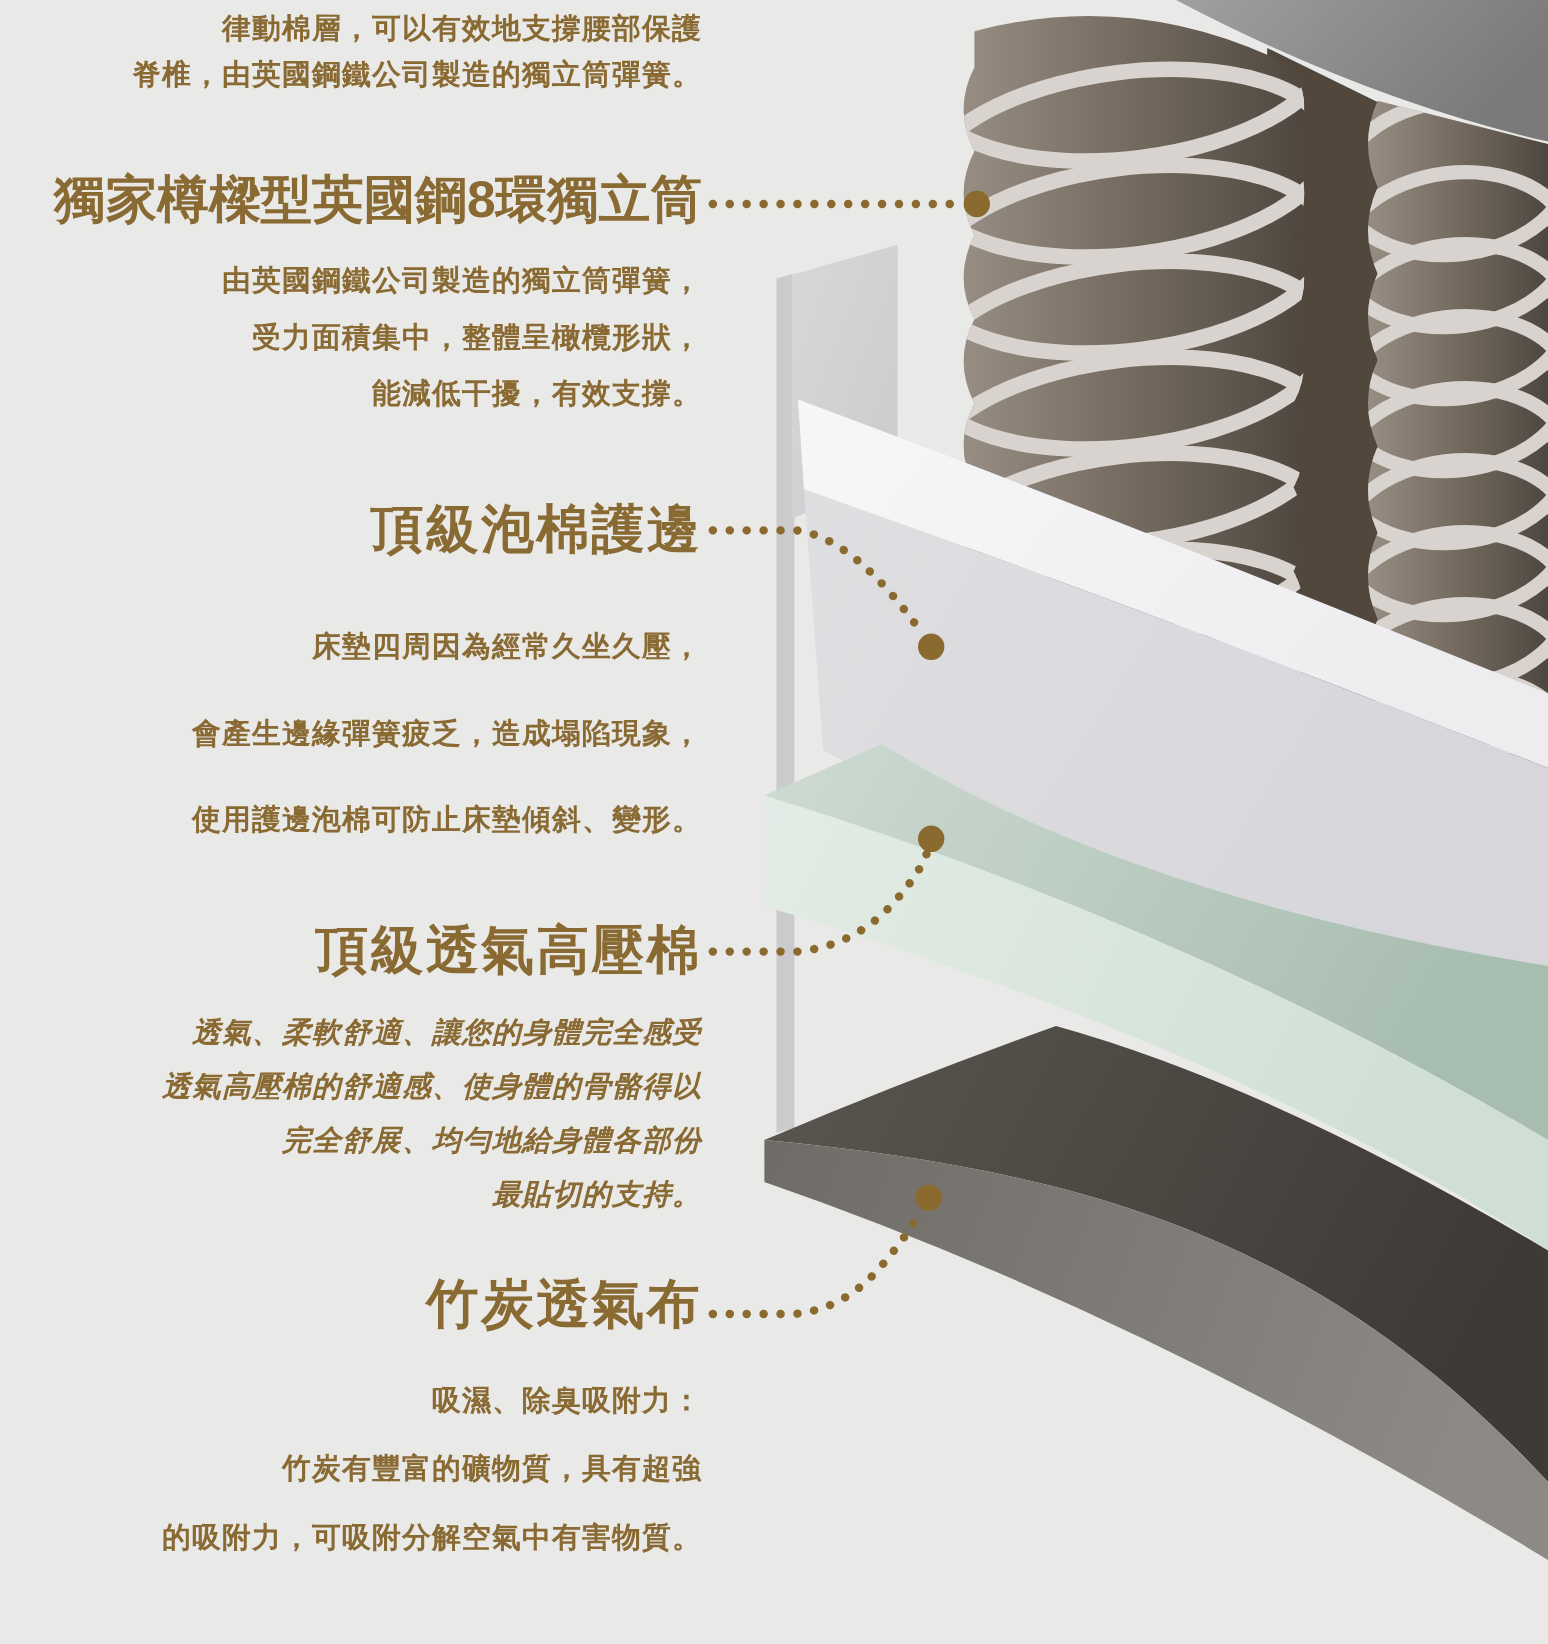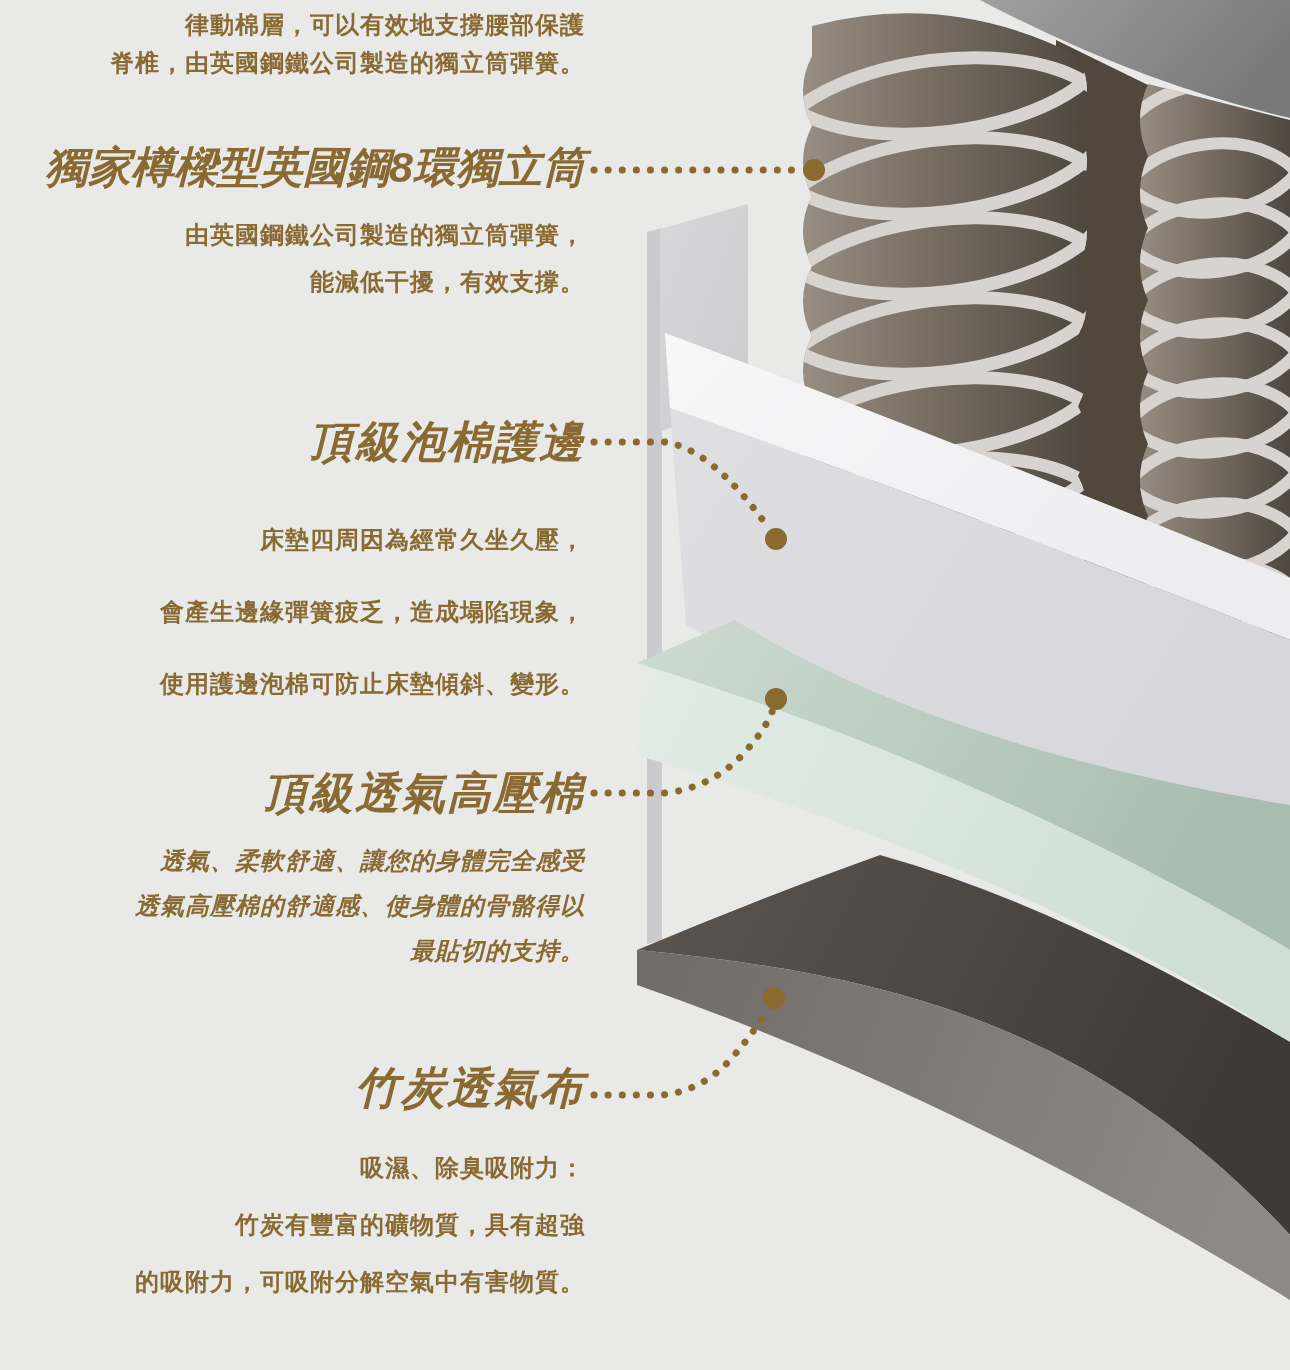--- a/index.html
+++ b/index.html
@@ -5,21 +5,21 @@
   html,body{margin:0;padding:0;background:#e9e9e8;}
   .stage{
     position:relative;width:1290px;height:1370px;overflow:hidden;
     background:#e9e9e8;
     font-family:"Liberation Sans","DejaVu Sans",sans-serif;
     color:#8a6a33;
   }
   .stage svg.illu{position:absolute;left:0;top:0;z-index:0;}
   .txt{position:absolute;z-index:2;right:705px;text-align:right;white-space:nowrap;}
   .body-block .line{font-size:24px;letter-spacing:1px;font-weight:600;}
-  .heading{font-weight:700;font-size:44px;letter-spacing:2px;line-height:1.1;font-style:italic;}
+  .heading{font-weight:700;font-size:44px;letter-spacing:2px;line-height:1.1;}
   .heading.h1{font-size:43px;letter-spacing:0;}
   #p1{top:6px;}   #p1 .line{line-height:38px;}
   #h1{top:144px;}
   #p2{top:211px;} #p2 .line{line-height:47px;}
   #h2{top:418px;}
   #p3{top:487px;} #p3 .line{line-height:39px;margin-top:33px;}
   #h3{top:769px;}
   #p4{top:838px;} #p4 .line{line-height:45px;font-style:italic;}
   #h4{top:1064px;}
   #p5{top:1133px;} #p5 .line{line-height:45px;margin-top:12px;}
@@ -164,34 +164,36 @@
   </svg>
 
   <div id="p1" class="txt body-block">
     <div class="line">律動棉層，可以有效地支撐腰部保護</div>
     <div class="line">脊椎，由英國鋼鐵公司製造的獨立筒彈簧。</div>
   </div>
 
   <div id="h1" class="txt heading h1">獨家樽樑型英國鋼8環獨立筒</div>
   <div id="p2" class="txt body-block">
     <div class="line">由英國鋼鐵公司製造的獨立筒彈簧，</div>
+    <div class="line">受力面積集中，整體呈橄欖形狀，</div>
     <div class="line">能減低干擾，有效支撐。</div>
   </div>
 
   <div id="h2" class="txt heading">頂級泡棉護邊</div>
   <div id="p3" class="txt body-block">
     <div class="line">床墊四周因為經常久坐久壓，</div>
     <div class="line">會產生邊緣彈簧疲乏，造成塌陷現象，</div>
     <div class="line">使用護邊泡棉可防止床墊傾斜、變形。</div>
   </div>
 
   <div id="h3" class="txt heading">頂級透氣高壓棉</div>
   <div id="p4" class="txt body-block">
     <div class="line">透氣、柔軟舒適、讓您的身體完全感受</div>
     <div class="line">透氣高壓棉的舒適感、使身體的骨骼得以</div>
+    <div class="line">完全舒展、均勻地給身體各部份</div>
     <div class="line">最貼切的支持。</div>
   </div>
 
   <div id="h4" class="txt heading">竹炭透氣布</div>
   <div id="p5" class="txt body-block">
     <div class="line">吸濕、除臭吸附力：</div>
     <div class="line">竹炭有豐富的礦物質，具有超強</div>
     <div class="line">的吸附力，可吸附分解空氣中有害物質。</div>
   </div>
 

